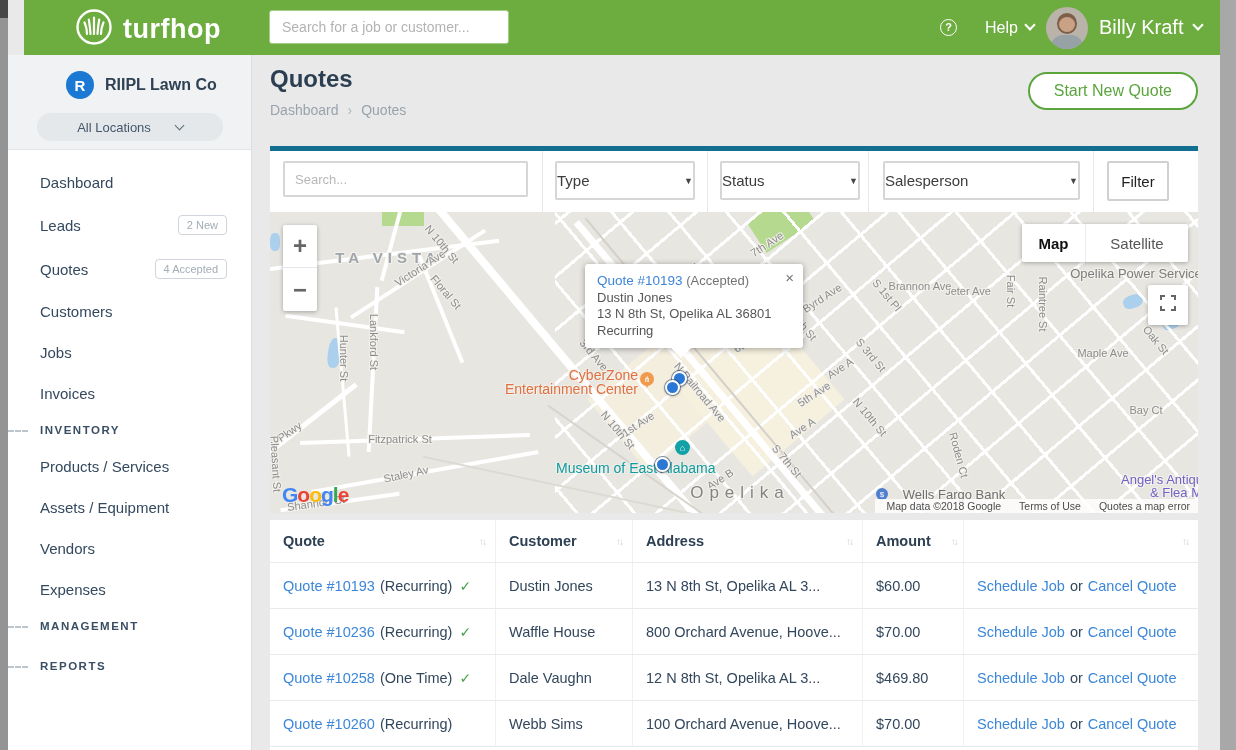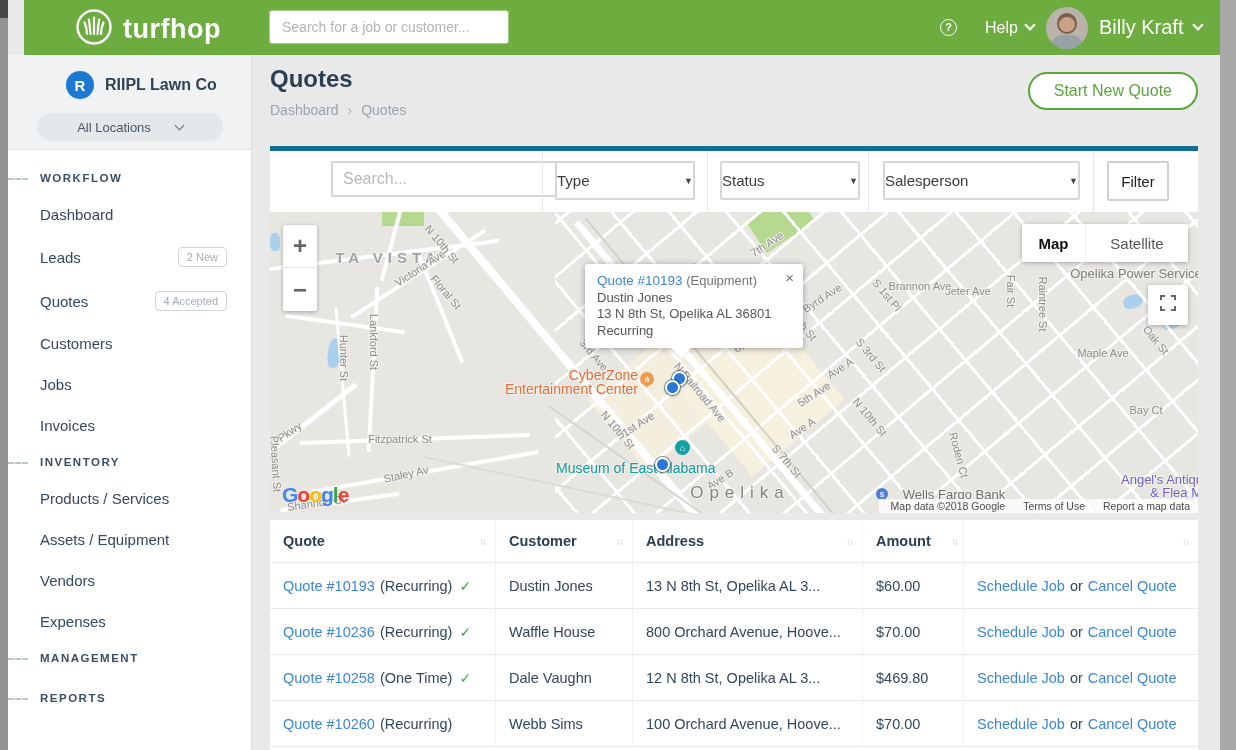--- a/index.html
+++ b/index.html
@@ -58,21 +58,21 @@
   .breadcrumb { position:absolute; left:18px; top:47px; font-size:14px; color:#9aa3ac; display:flex; gap:9px; align-items:center; }
   .breadcrumb .sep { color:#aeb6bd; }
   .btn-new { position:absolute; right:22px; top:17px; height:38px; padding:0 24px; background:#fff;
     border:2px solid #5aa53c; border-radius:19px; color:#5aa53c; font-size:16px; display:flex; align-items:center; cursor:pointer; }
 
   
   .filter-panel { position:absolute; left:18px; top:91px; width:928px; height:66px; background:#fff;
     border-top:5px solid #136f90; box-shadow:0 1px 0 #dcdcdc; }
   .fdiv { position:absolute; top:0; bottom:0; width:1px; background:#e8e8e8; }
   .f-input { position:absolute; left:13px; top:10px; width:245px; height:36px; border:2px solid #d6d6d6; border-radius:2px;
-    padding:0 10px; font-size:16px; color:#444; outline:none;margin-left:48px; }
+    padding:0 10px; font-size:13px; color:#444; outline:none; }
   .f-input::placeholder { color:#b8b8b8; }
   .f-select { position:absolute; top:10px; height:39px; border:2px solid #d6d6d6; border-radius:2px; background:#fff;
     display:flex; align-items:center; justify-content:space-between; padding:0 0; font-size:15px; color:#3c3c3c; cursor:pointer; }
   .f-arrow { font-size:9px; color:#444; }
   .btn-filter { position:absolute; left:837px; top:10px; width:62px; height:40px; border:2px solid #d0d0d0; border-radius:2px;
     background:#fff; color:#222; font-size:15px; display:flex; align-items:center; justify-content:center; cursor:pointer; }
 
   
   .map { position:absolute; left:18px; top:157px; width:928px; height:301px; background:#e8e6e1; overflow:hidden; cursor:grab; }
   .patch { position:absolute; }
@@ -180,21 +180,20 @@
       <div class="company-row">
         <span class="company-logo">R</span>
         <span class="company-name">RIIPL Lawn Co</span>
       </div>
       <div class="loc-pill">
         <span>All Locations</span>
         <span class="chev-g"></span>
       </div>
     </div>
     <nav id="sidebar-nav">
-        <div class="nav-heading">WORKFLOW</div>
         <div class="nav-item">
           <span class="nav-label">Dashboard</span>
         </div>
         <div class="nav-item">
           <span class="nav-label">Leads</span>
           <span class="nav-badge">2 New</span>
         </div>
         <div class="nav-item">
           <span class="nav-label">Quotes</span>
           <span class="nav-badge">4 Accepted</span>
@@ -346,21 +345,21 @@
         <span>$</span>
       </div>
 
       <div class="marker" style="left:402px;top:159px"></div>
       <div class="marker" style="left:395px;top:168px"></div>
       <div class="marker" style="left:385px;top:245px"></div>
 
       <div class="iw">
         <div>
           <span class="iw-link">Quote #10193</span>
-          <span class="iw-status">(Equipment)</span>
+          <span class="iw-status">(Accepted)</span>
         </div>
         <div>Dustin Jones</div>
         <div>13 N 8th St, Opelika AL 36801</div>
         <div>Recurring</div>
         <span class="iw-close">×</span>
       </div>
 
       <div class="zoomctl">
         <div class="zbtn">+</div>
         <div class="zbtn">−</div>
@@ -374,21 +373,21 @@
           <svg width="16" height="16" viewBox="0 0 16 16" fill="none" stroke="#666" stroke-width="2">
             <path d="M1 5V1h4 M11 1h4v4 M15 11v4h-4 M5 15H1v-4"></path>
           </svg>
         </span>
       </div>
 
       <div class="glogo" id="google-logo"><span style="color: rgb(66, 133, 244);">G</span><span style="color: rgb(234, 67, 53);">o</span><span style="color: rgb(251, 188, 5);">o</span><span style="color: rgb(66, 133, 244);">g</span><span style="color: rgb(52, 168, 83);">l</span><span style="color: rgb(234, 67, 53);">e</span></div>
       <div class="attr">
         <span>Map data ©2018 Google</span>
         <span>Terms of Use</span>
-        <span>Report a map data</span>
+        <span>Quotes a map error</span>
       </div>
     </div>
 
     <div class="tbl">
       <div class="tr tr-head">
         <div class="td th">
           <span>Quote</span>
           <span class="sort">↑↓</span>
         </div>
         <div class="td th">

